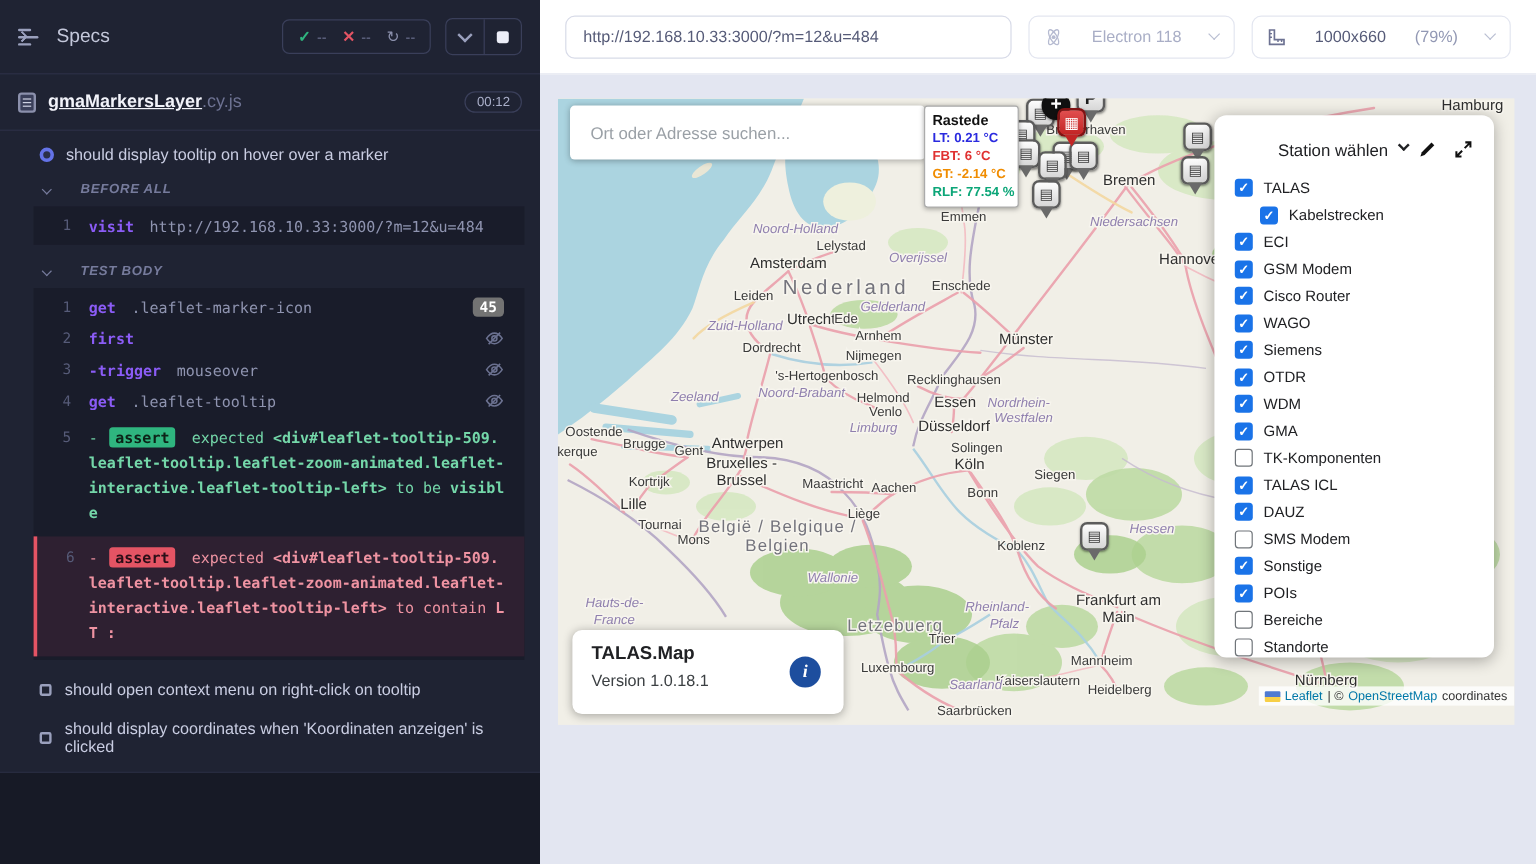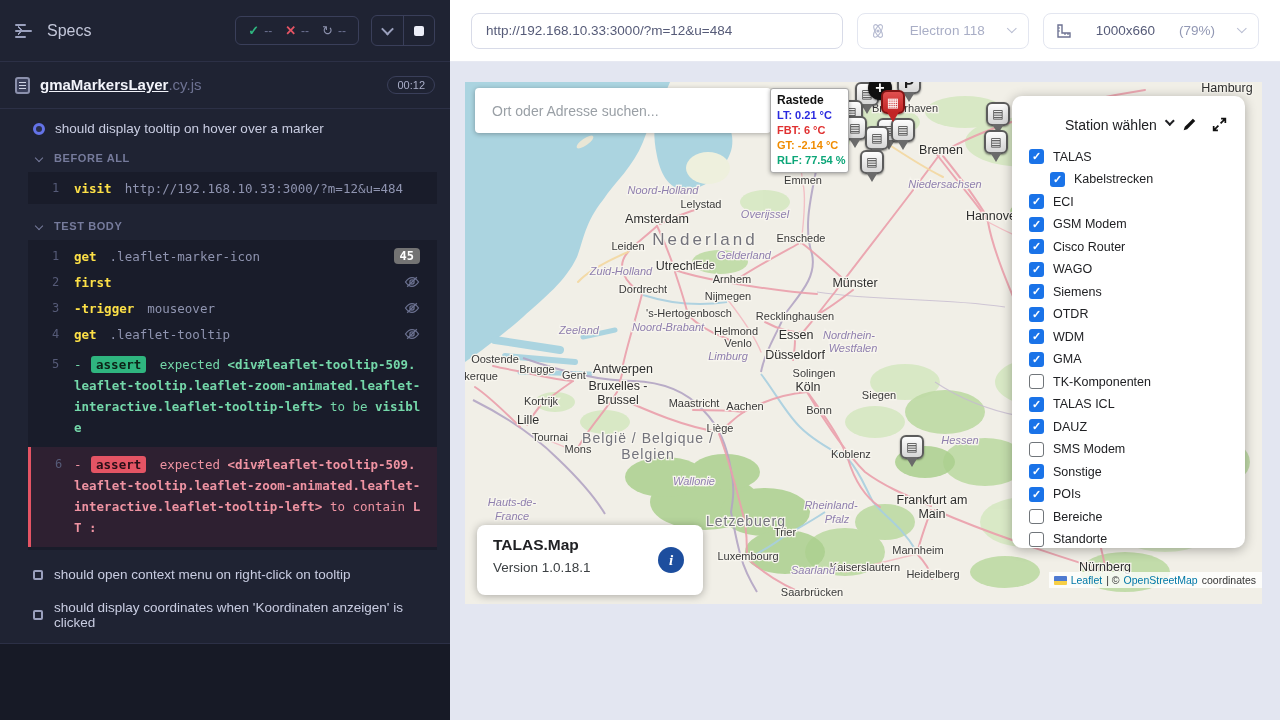--- a/index.html
+++ b/index.html
@@ -30,27 +30,27 @@
   .file-ic::before { content:""; position:absolute; left:2px; top:3px; width:7px; height:1.5px; background:#cfd3e4; box-shadow:0 3px 0 #cfd3e4, 0 6px 0 #cfd3e4; }
   .spec-name { font-size:15px; font-weight:bold; color:#f2f3fa;text-decoration:underline; }
   .spec-ext { font-size:15px; color:#6d7292; font-weight:normal;margin-top:12px; }
   .time-pill { margin-left:auto; border:1px solid #3a3f5a; border-radius:12px; padding:2px 9px; font-size:11px; color:#a9aec8; }
 
   .sb-content { padding-top:8px; }
   .suite-row { padding:8px 18px; display:flex; gap:9px; align-items:center; color:#f2f3fa; font-size:15px; }
   .tw { display:inline-block; width:8px; height:8px; border-left:1.8px solid #767b9c; border-bottom:1.8px solid #767b9c; transform:rotate(-45deg); flex:none; }
   .test-row { padding:4px 18px 8px 33px; display:flex; gap:10px; align-items:center; color:#c9cde2; font-size:13.5px; }
   .run-ring { width:12px; height:12px; border-radius:50%; border:3px solid #6473e8; background:#2a2f4a; flex:none; }
-  .section-label { padding:8px 16px 7px 36px; display:flex; gap:12px; align-items:center; color:#767b9c; font-size:11px; font-weight:bold; letter-spacing:.6px; }
+  .section-label { padding:8px 16px 7px 36px; display:flex; gap:25px; align-items:center; color:#767b9c; font-size:11px; font-weight:bold; letter-spacing:.6px;font-style:italic; }
   .section-label .tw { width:6px; height:6px; }
 
   .cmds { margin:1px 13px 8px 28px; background:#191c2a; padding:3px 0; }
   .cmd { display:flex; align-items:center; padding:4px 8px 4px 0; font-family:"DejaVu Sans Mono", monospace; font-size:12.5px; min-height:26px; }
   .cmd-num { flex:0 0 46px; padding-left:24px; color:#565b78; font-size:12px; font-family:"DejaVu Sans Mono", monospace; }
-  .cmd-method { font-weight:bold; color:#fde047; margin-right:13px; white-space:pre; }
+  .cmd-method { font-weight:bold; color:#8b5cf6; margin-right:13px; white-space:pre; }
   .cmd-args { color:#8f94b0; white-space:pre; }
   .cmd-right { margin-left:auto; padding-right:9px; display:flex; align-items:center; }
   .count-badge { background:#737373; color:#fff; font-weight:bold; font-size:12px; border-radius:4px; padding:1px 6px; font-family:"DejaVu Sans Mono", monospace; }
   .eye svg { display:block; }
 
   .assert { display:flex; padding:7px 6px 9px 0; font-family:"DejaVu Sans Mono", monospace; font-size:12.5px; line-height:21px; }
   .assert .cmd-num { line-height:21px; }
   .assert-text { flex:1; padding-right:10px; word-break:break-all; }
   .assert.passed { color:#74d7a9; }
   .abadge { display:inline-block; background:#2fb57f; color:#0d2318; font-weight:bold; border-radius:3px; padding:0 5px; margin:0 6px 0 2px; line-height:17px; }

